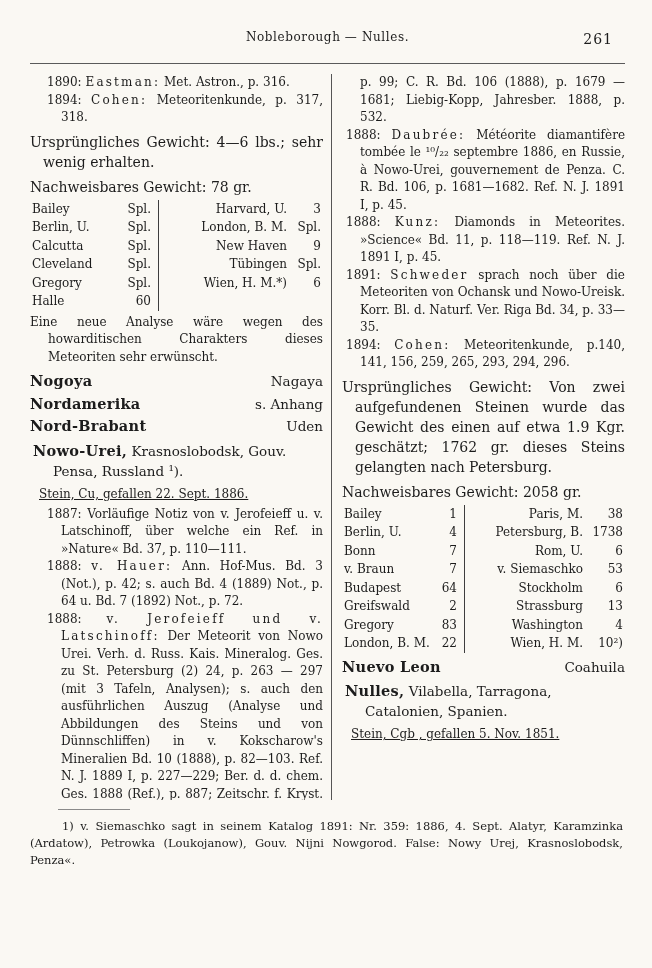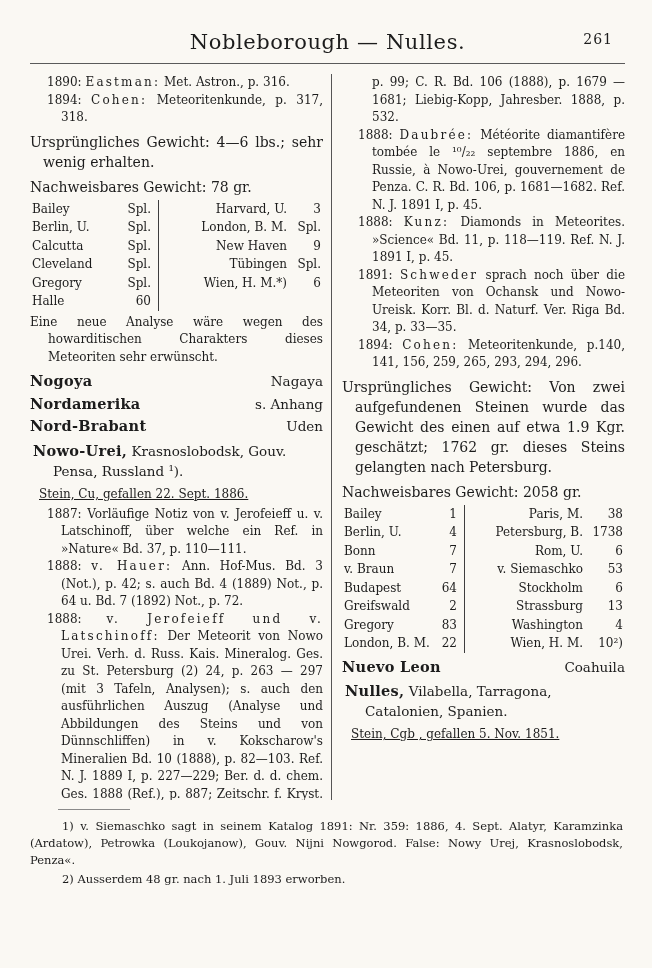--- a/index.html
+++ b/index.html
@@ -10,36 +10,36 @@
     background:var(--paper);
     color:var(--ink);
     font-family:"DejaVu Serif", serif;
     overflow:hidden;
     position:relative;
   }
   .page { padding:30px 27px 0 30px; }
 
   
   .header { position:relative; height:26px; }
-  .header-title { text-align:center; font-size:21px; letter-spacing:0.6px; }
+  .header-title { text-align:center; font-size:12px; letter-spacing:0.6px; }
   .header-page { position:absolute; right:12px; top:1px; font-size:14px; letter-spacing:1px; }
   .header-rule { border:0; border-top:1px solid var(--rule); margin:7px 0 10px 0; }
 
   
   .columns { display:flex; height:726px; overflow:hidden; }
   .col-left  { width:302px; padding-right:8px; border-right:1px solid #555; }
   .col-right { flex:1; padding-left:10px; }
 
   
   .ref {
     font-size:12px; line-height:17.5px; text-align:justify;
     margin:0; padding-left:14px; text-indent:-14px;
   }
   .col-left .ref.indented { margin-left:17px; }
-  .col-right .ref { margin-left:16px; }
+  .col-right .ref { margin-left:4px; }
   .ref.cont { text-indent:0; }
   .sperr { letter-spacing:2.2px; }
 
   
   .gewicht {
     font-size:14px; line-height:20px; text-align:justify;
     margin:5px 0 2px 0; padding-left:13px; text-indent:-13px;
   }
 
   
@@ -232,16 +232,15 @@
       <p class="hw-para"><span class="hw">Nulles,</span> <span>Vilabella, Tarragona, Catalonien, Spanien.</span></p>
 
       <p class="stein">Stein, Cgb , gefallen 5. Nov. 1851.</p>
 
     </div>
   </div>
 
   <hr class="fnsep">
   <div>
     <p class="footnote">1) v. Siemaschko sagt in seinem Katalog 1891: Nr. 359: 1886, 4. Sept. Alatyr, Karamzinka (Ardatow), Petrowka (Loukojanow), Gouv. Nijni Nowgorod. False: Nowy Urej, Krasnoslobodsk, Penza«.</p>
-    <p class="footnote">2) Ausserdem 48 gr. nach 1. Juli 1893 erworben.</p>
   </div>
 
 </div>
 
 </body></html>

